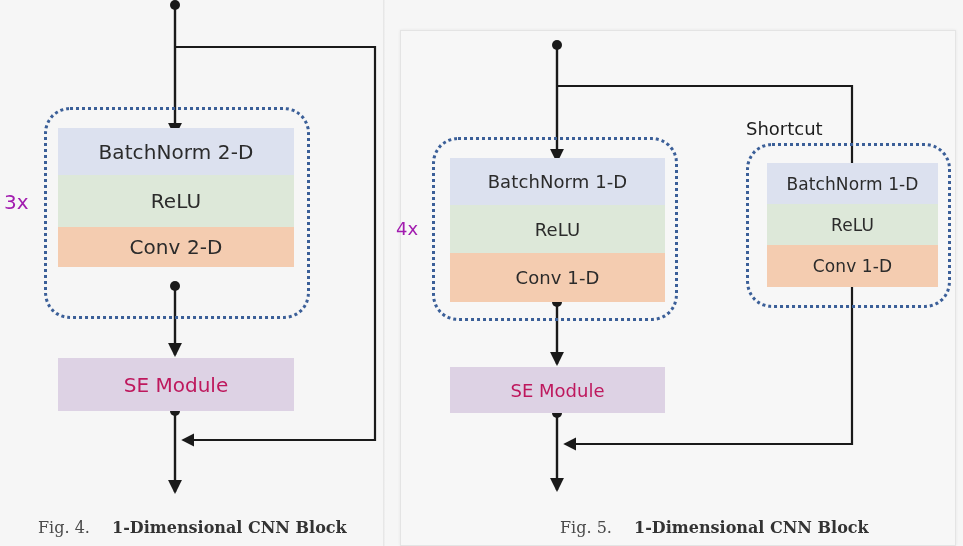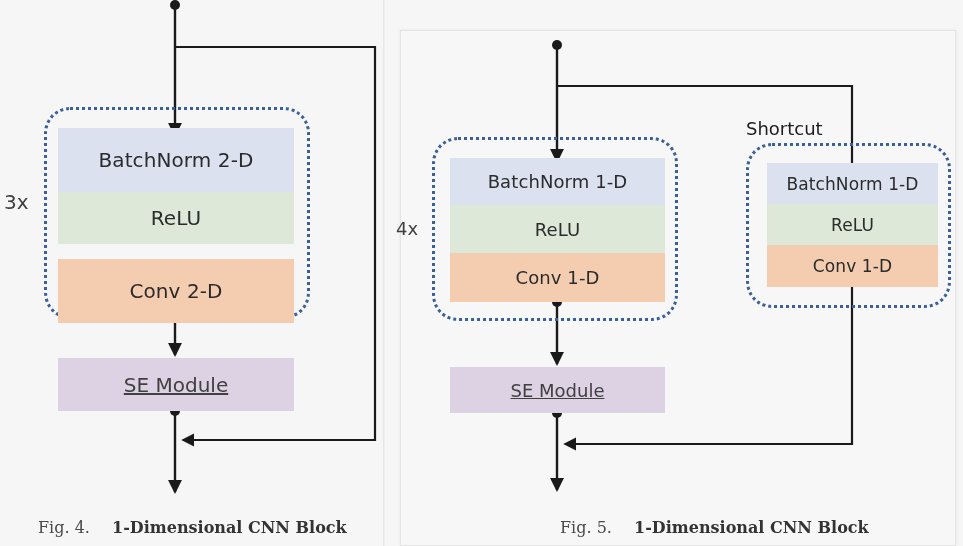--- a/index.html
+++ b/index.html
@@ -43,25 +43,24 @@
     letter-spacing:0.1px;
     white-space:nowrap;
   }
   .l-bn{background:#dce1ef;}
   .l-relu{background:#dde8d9;}
   .l-conv{background:#f4ccb0;}
   .se{
     position:absolute;box-sizing:border-box;
     background:#ddd2e4;
     display:flex;align-items:center;justify-content:center;
-    color:#404040;
-    text-decoration:underline;
+    color:#be185d;
   }
   .mult-label{
-    position:absolute;color:#404040;white-space:nowrap;
+    position:absolute;color:#a21caf;white-space:nowrap;
   }
   .shortcut-label{
     position:absolute;color:#1d1d1d;white-space:nowrap;
   }
   .caption{
     position:absolute;white-space:nowrap;
     font-family:"DejaVu Serif","Liberation Serif",serif;
     color:#4a4a4a;
   }
   .caption .figno{font-weight:400;}
@@ -112,23 +111,23 @@
     <circle cx="557" cy="413" r="5" fill="#1a1a1a"></circle>
     <line x1="557" y1="413" x2="557" y2="490" stroke="#1a1a1a" stroke-width="2.4" marker-end="url(#arrowhead)"></line>
   </g>
 </svg>
 
 <div class="dash-group" style="left:44px;top:107px;width:266px;height:212px;"></div>
 
 <div class="mult-label" style="left:4px;top:190px;font-size:20px;">3x</div>
 
 <div class="stack" style="left:58px;top:128px;width:236px;">
-  <div class="layer l-bn" style="height:64px;font-size:20px;">BatchNorm 2-D</div>
+  <div class="layer l-bn" style="height:47px;font-size:20px;">BatchNorm 2-D</div>
   <div class="layer l-relu" style="height:52px;font-size:20px;">ReLU</div>
-  <div class="layer l-conv" style="height:64px;font-size:20px;margin-top:15px;">Conv 2-D</div>
+  <div class="layer l-conv" style="height:40px;font-size:20px;">Conv 2-D</div>
 </div>
 
 <div class="se" style="left:58px;top:358px;width:236px;height:53px;font-size:20px;">SE Module</div>
 
 <div class="caption" style="left:38px;top:518px;font-size:16px;">
   <span class="figno">Fig. 4.</span>
   <span style="display:inline-block;width:12px;"></span>
   <span class="figtitle">1-Dimensional CNN Block</span>
 </div>
 

